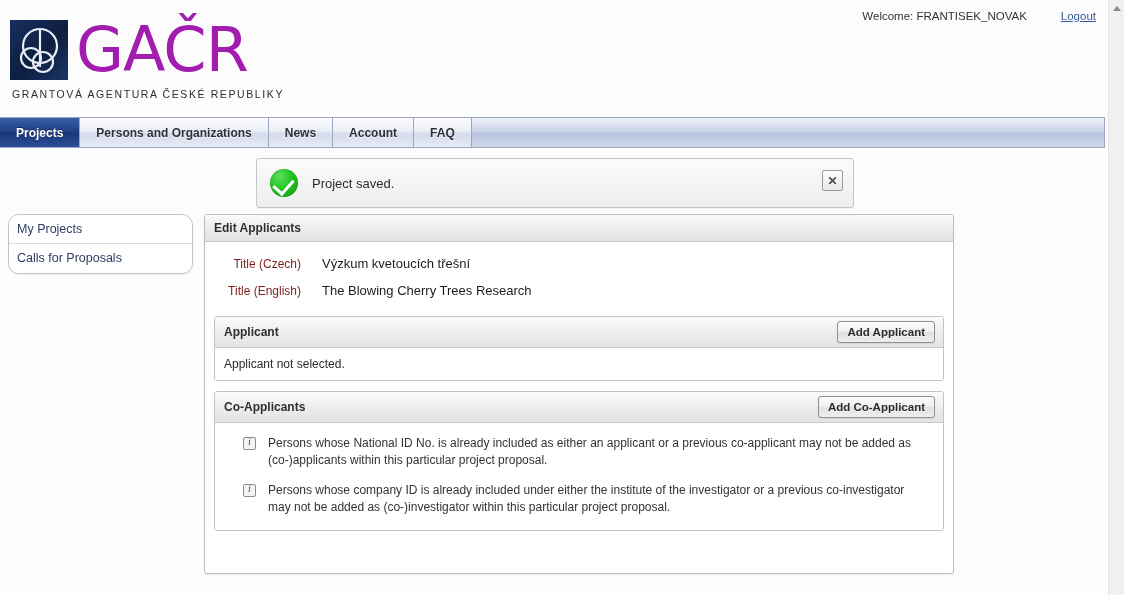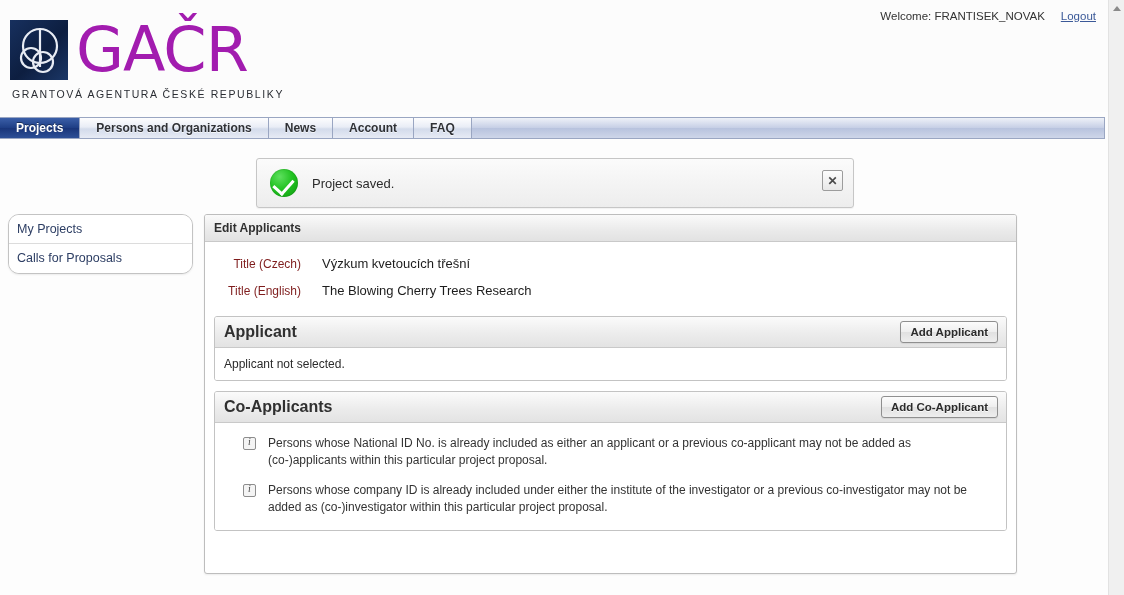--- a/index.html
+++ b/index.html
@@ -65,29 +65,29 @@
     font-size: 10.5px;
     letter-spacing: 1.6px;
     color: #2a2d33;
     margin-top: 8px;
     margin-left: 2px;
     white-space: nowrap;
   }
   #welcome-bar {
     position: absolute; right: 12px; top: 10px;
     font-size: 11.5px; color: #333;
-    display: flex; align-items: center; gap: 16px;
+    display: flex; align-items: center; gap: 34px;
     white-space: nowrap;
   }
   #welcome-bar .logout { color: #3b5998; text-decoration: underline; cursor: pointer; }
 
   
   #navbar {
     position: absolute; top: 117px; left: 0;
-    width: 1105px; height: 22px;
+    width: 1105px; height: 31px;
     background: linear-gradient(to bottom, #eef1f8 0%, #c7d0e6 48%, #b8c3de 52%, #ced6e9 100%);
     border: 1px solid #9aa6c2;
     border-left: none;
     display: flex; align-items: stretch;
   }
   .tab {
     display: flex; align-items: center; justify-content: center;
     padding: 0 16px;
     font-size: 12px; font-weight: bold;
     color: #2f3136;
@@ -159,21 +159,21 @@
     color: #2c3d63;
     border-bottom: 1px solid #dcdcdc;
     cursor: pointer;
     background: #ffffff;
   }
   .side-item:last-child { border-bottom: none; }
 
   
   #main {
     position: absolute; left: 204px; top: 214px;
-    width: 813px; height: 360px;
+    width: 750px; height: 360px;
     background: #ffffff;
     border: 1px solid #bdbdbd;
     border-radius: 3px;
     box-shadow: 0 1px 2px rgba(0,0,0,0.07);
     overflow: hidden;
   }
   .panel-head {
     height: 27px; line-height: 27px;
     background: linear-gradient(to bottom, #fafafa 0%, #eaeaea 60%, #e2e2e2 100%);
     border-bottom: 1px solid #c9c9c9;
@@ -201,21 +201,21 @@
     background: #ffffff;
     overflow: hidden;
   }
   .box-head {
     height: 31px;
     background: linear-gradient(to bottom, #fbfbfb 0%, #ececec 55%, #e3e3e3 100%);
     border-bottom: 1px solid #c9c9c9;
     display: flex; align-items: center; justify-content: space-between;
     padding: 0 8px 0 9px;
   }
-  .box-head .ttl { font-size: 16px; font-weight: bold; color: #303030; }
+  .box-head .ttl { font-size: 12px; font-weight: bold; color: #303030; }
   .btn {
     border: 1px solid #8f8f8f;
     border-radius: 3px;
     background: linear-gradient(to bottom, #fcfcfc 0%, #efefef 48%, #e1e1e1 52%, #eeeeee 100%);
     font-size: 11.5px; font-weight: bold; color: #2b2b2b;
     padding: 4px 9px;
     cursor: pointer;
     text-shadow: 0 1px 0 rgba(255,255,255,0.8);
     box-shadow: 0 1px 1px rgba(0,0,0,0.07);
     white-space: nowrap;

